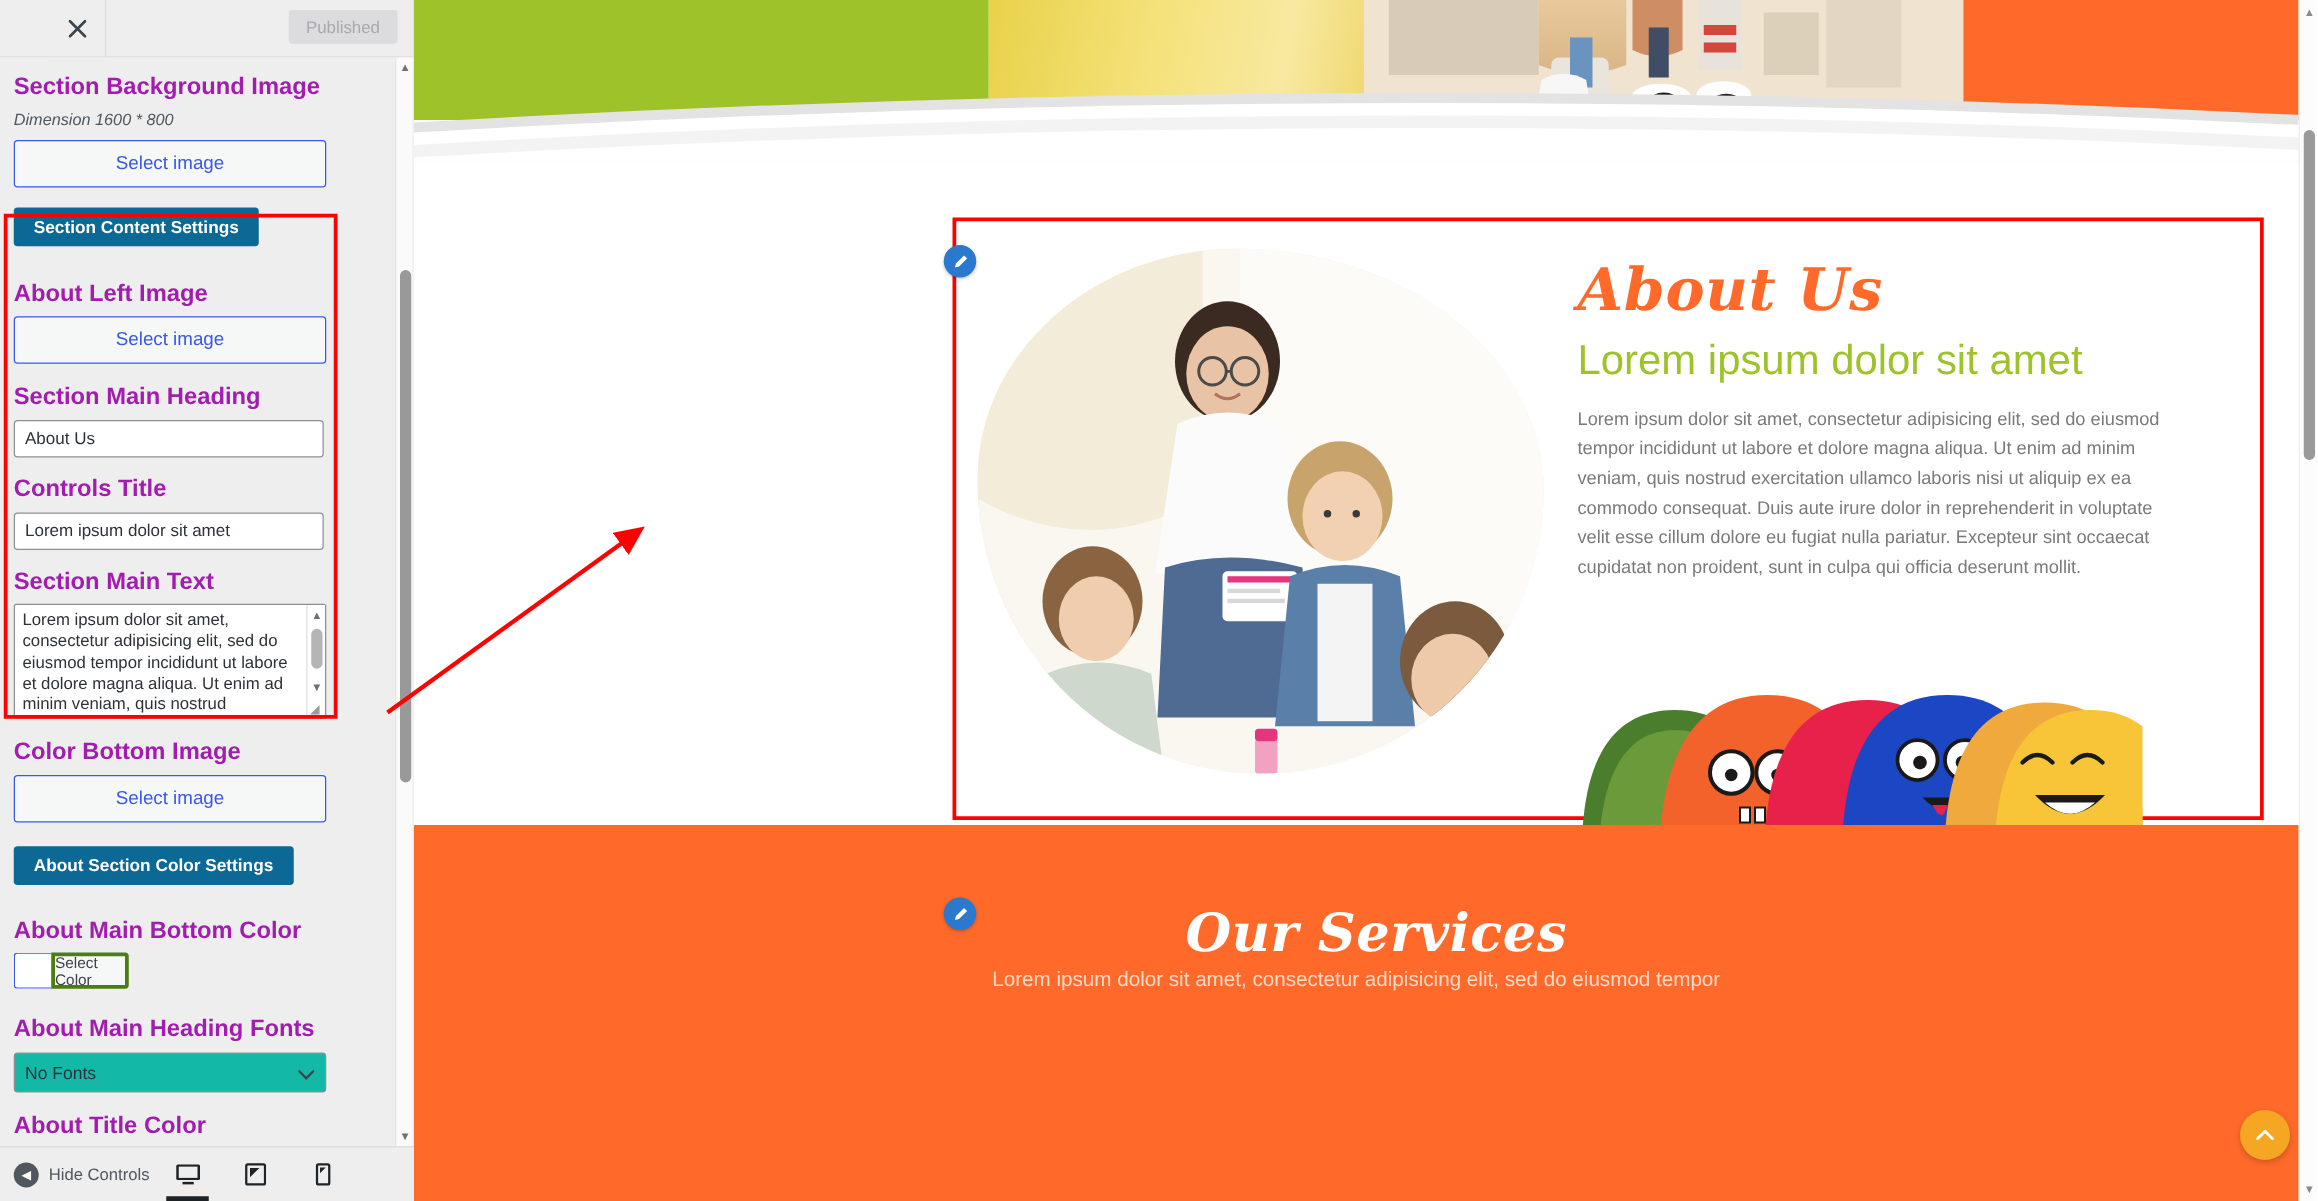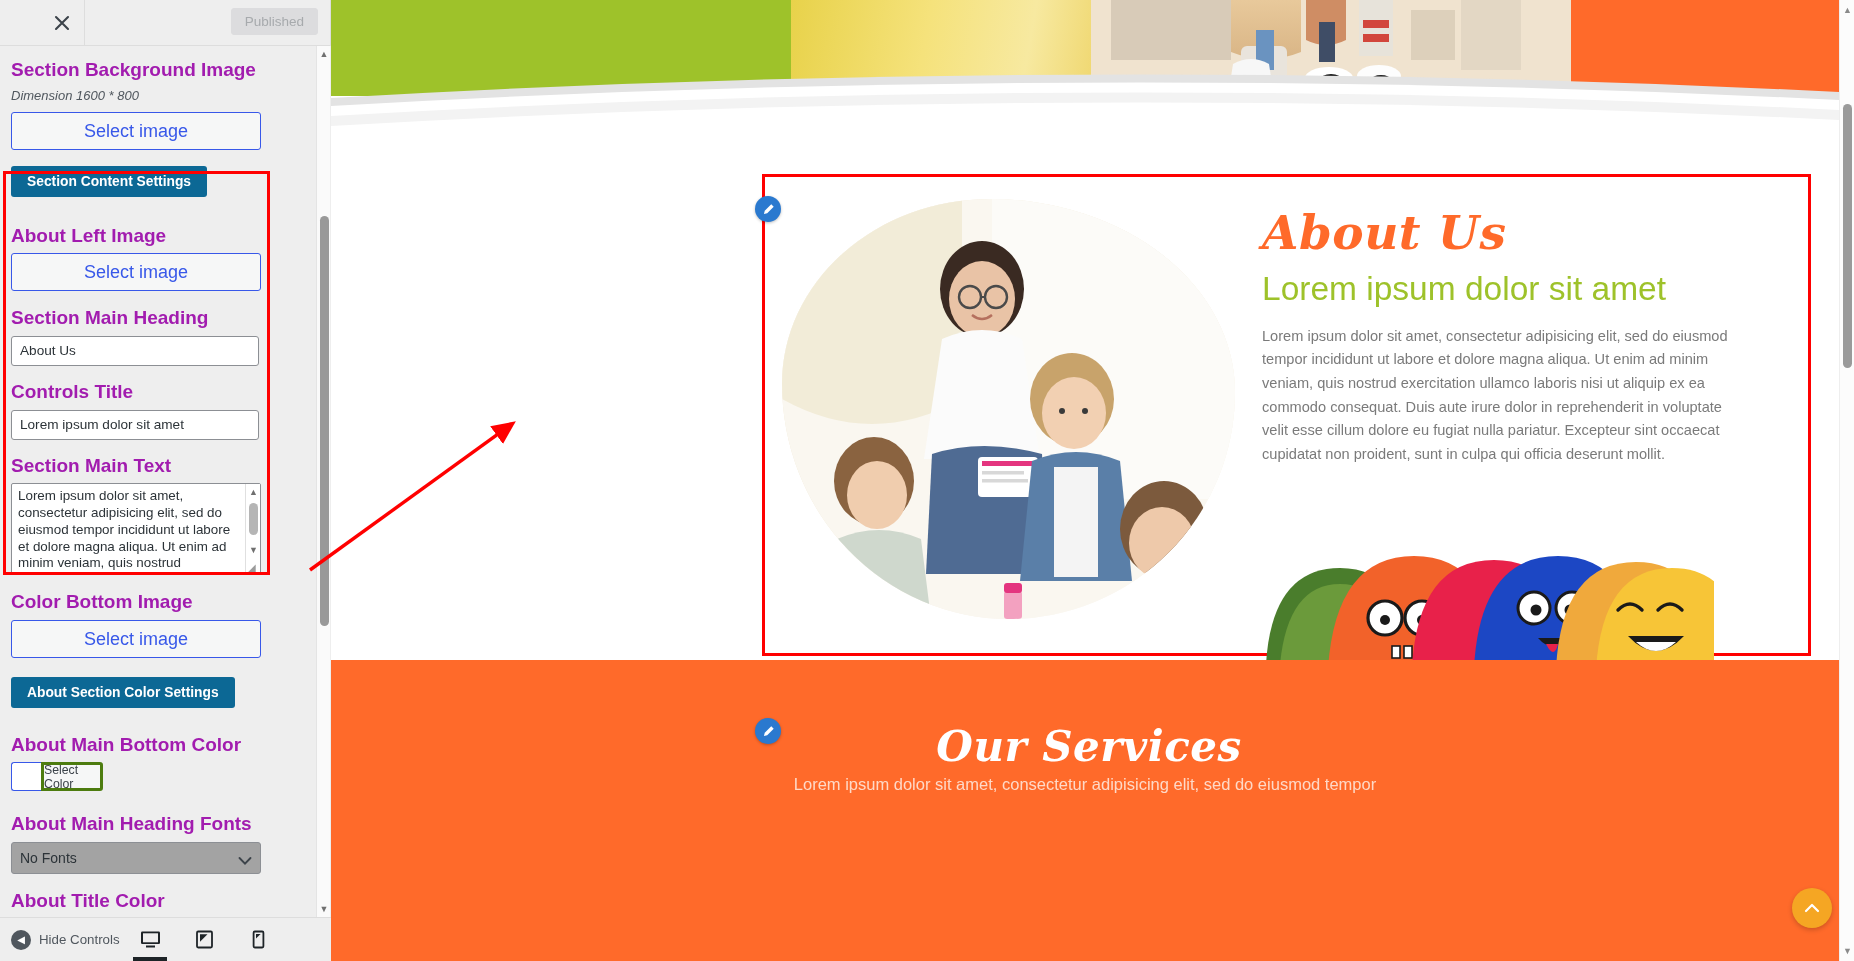--- a/index.html
+++ b/index.html
@@ -49,21 +49,21 @@
     margin: 0 0 5px 0; line-height: 1.35;
   }
   .fld-dim {
     font-size: 13px; font-style: italic; color: #50575e;
     margin: 0 0 9px 0;
   }
   .select-image-btn {
     display: block; width: 250px; height: 38px;
     background: #f6f7f7; border: 1px solid #3858e9;
     border-radius: 3px; color: #3858e9;
-    font-size: 18px; cursor: pointer;
+    font-size: 15px; cursor: pointer;
     line-height: 36px; text-align: center;
   }
   .blue-section-btn {
     display: inline-block;
     background: #0c6895; color: #fff;
     font-size: 13.8px; font-weight: 700;
     border: none; border-radius: 3px;
     padding: 8px 16px; cursor: pointer;
   }
   .txt-input {
@@ -116,21 +116,21 @@
   .color-btn {
     flex: 1; height: 29px; background: #f6f7f7;
     border: 3px solid #4d7c0f; border-radius: 0 3px 3px 0;
     color: #3c434a; font-size: 12.3px;
     display: flex; align-items: center; justify-content: center;
     cursor: pointer;
   }
   .sel-wrap { position: relative; width: 250px; }
   .sel-input {
     display: block; width: 250px; height: 32px;
-    background: #a3a3a3; border: 1px solid #8c8f94;
+    background: #14b8a6; border: 1px solid #8c8f94;
     border-radius: 3px; color: #2c3338;
     font-size: 14px; padding: 0 28px 0 8px;
     line-height: 30px;
     appearance: none; -webkit-appearance: none;
     font-family: "Liberation Sans", sans-serif;
     cursor: pointer;
   }
   .sel-arrow {
     position: absolute; right: 9px; top: 10px;
     pointer-events: none; color: #3c434a;
@@ -251,21 +251,21 @@
   #about-bottom-img {
     position: absolute; left: 497px; bottom: -18px;
     width: 452px; height: 125px; overflow: visible;
   }
   
   #services {
     position: absolute; left: 0; top: 660px;
     width: 1508px; height: 301px; background: #ff6a2a;
   }
   #services-heading {
-    position: absolute; left: 4px; top: 62px; width: 1508px;
+    position: absolute; left: 16px; top: 62px; width: 1508px;
     text-align: center; color: #fff;
     font-family: "DejaVu Serif", serif;
     font-style: italic; font-weight: 700;
     font-size: 42px; letter-spacing: 0.5px;
   }
   #services-sub {
     position: absolute; left: 424px; top: 112px;
     width: 660px; text-align: center;
     color: #ffd9c7; font-size: 16.5px; line-height: 25px;
   }

